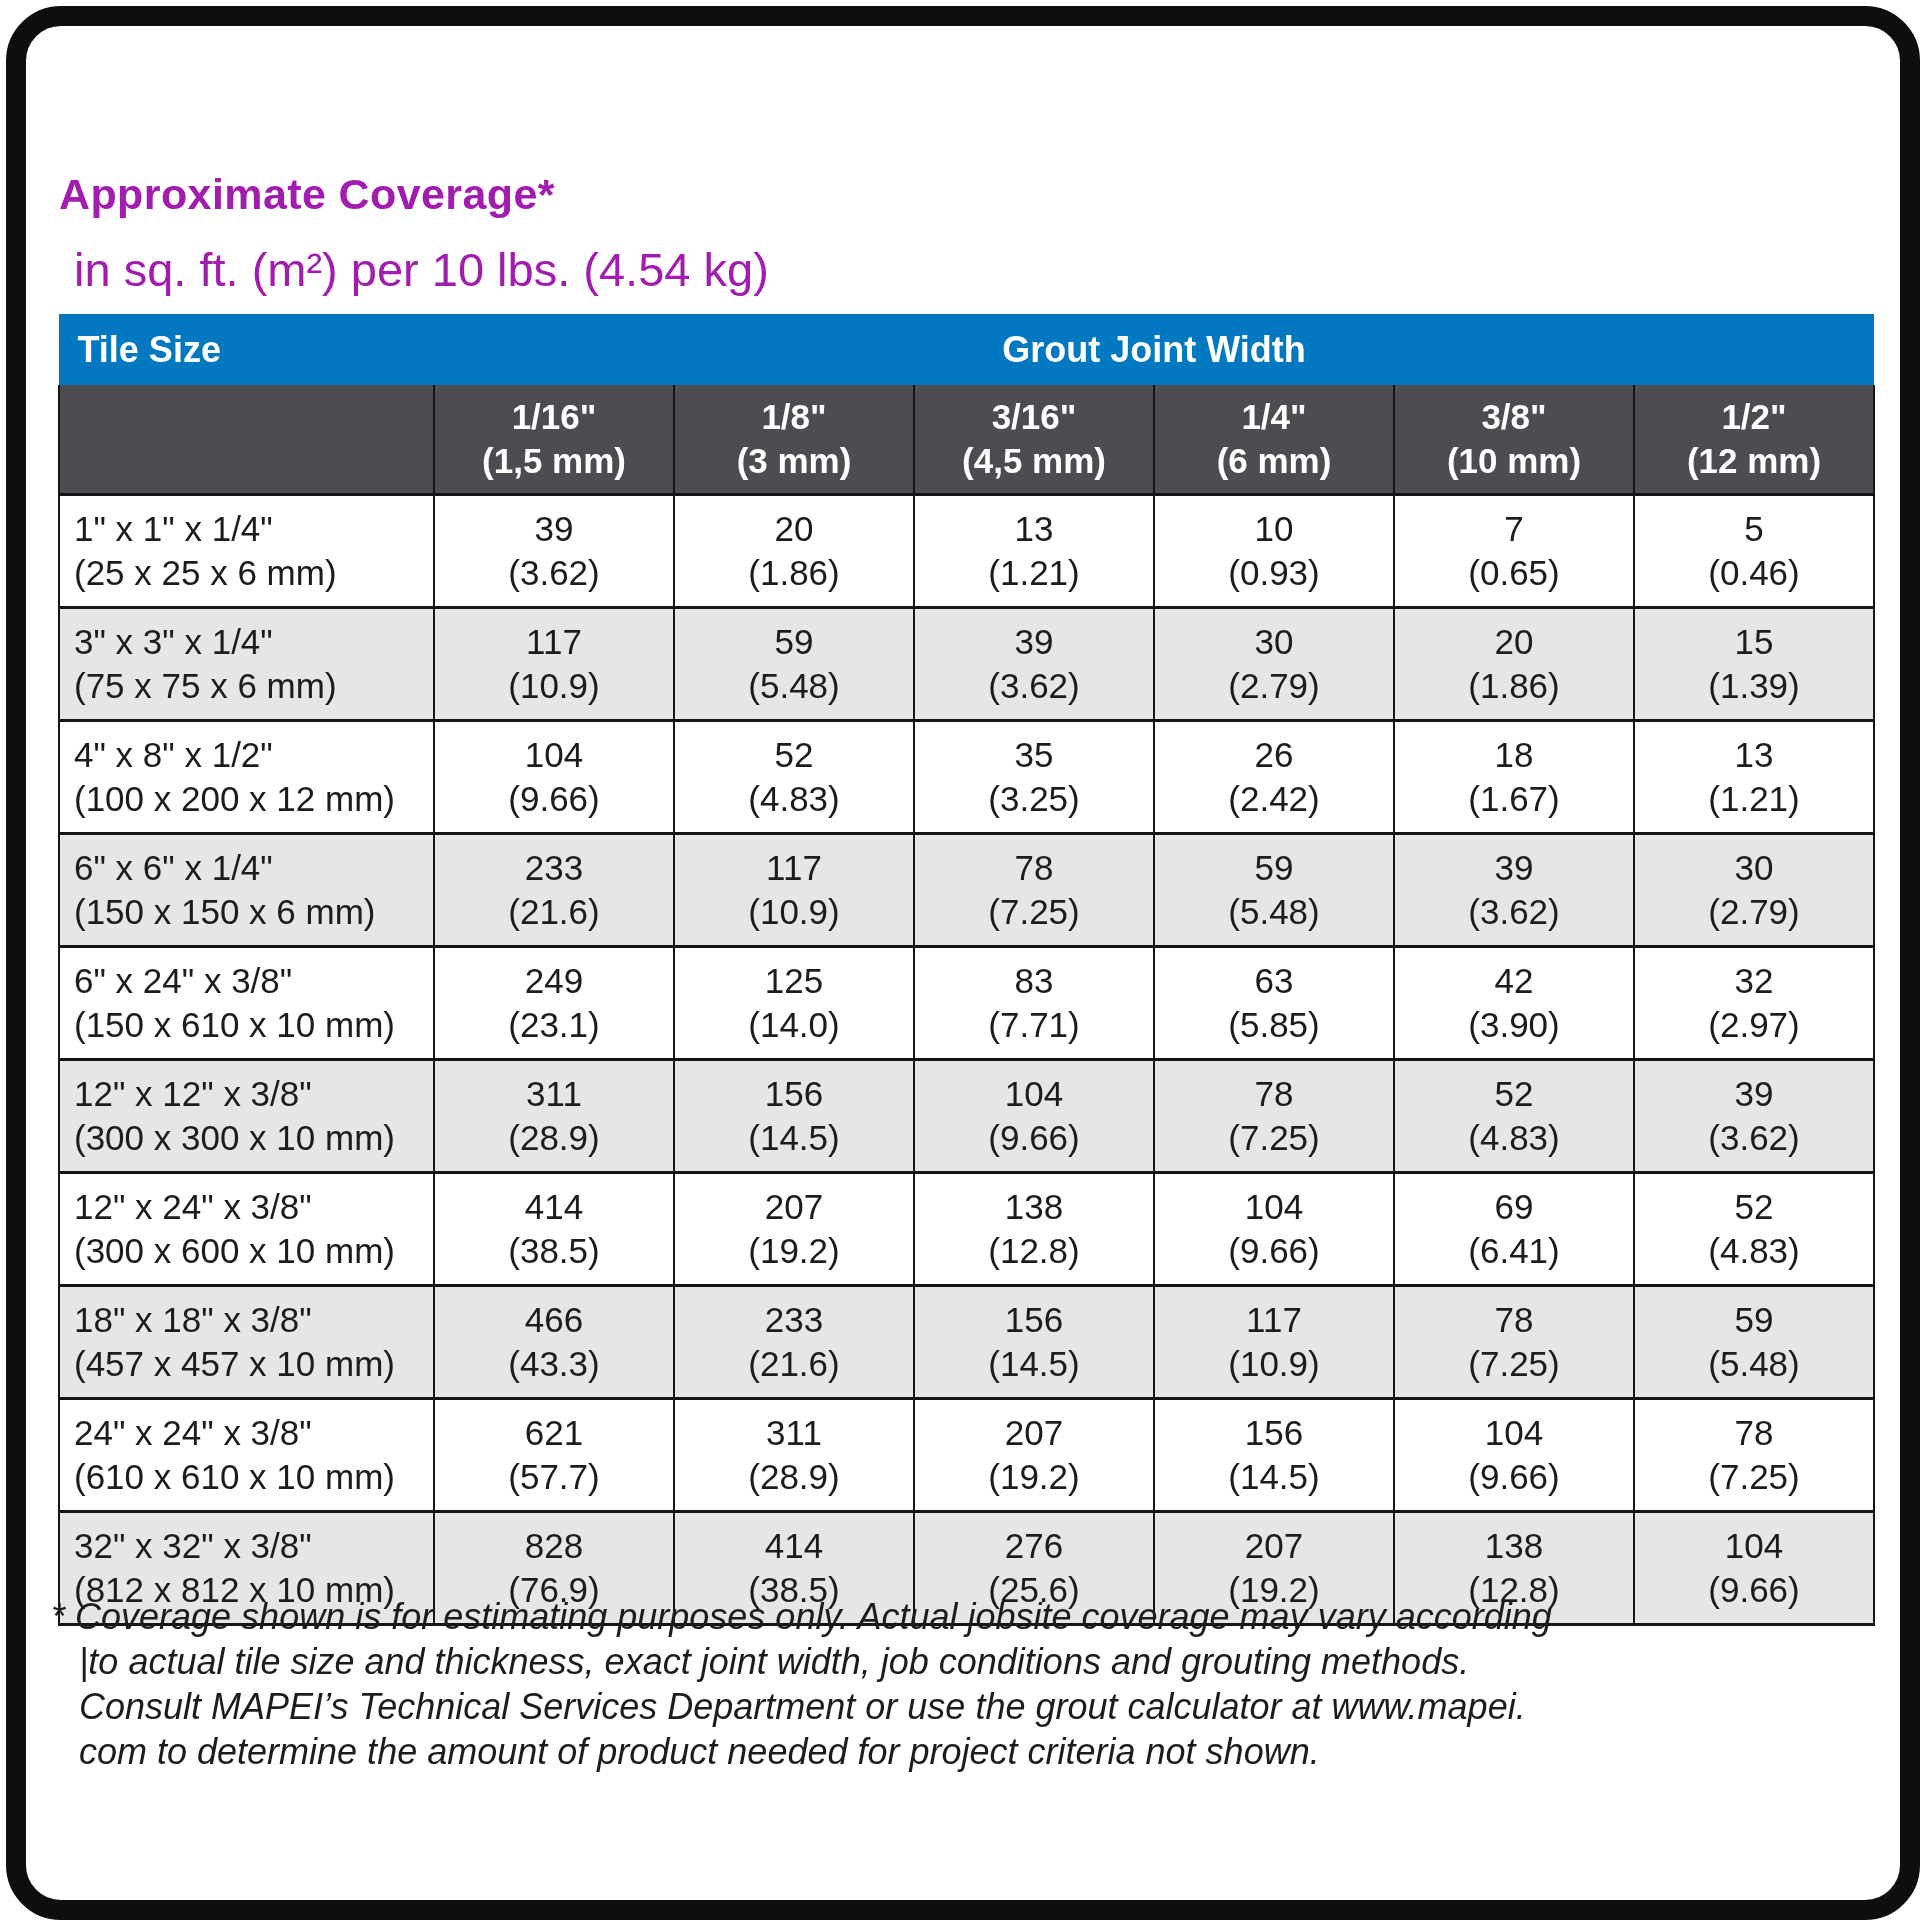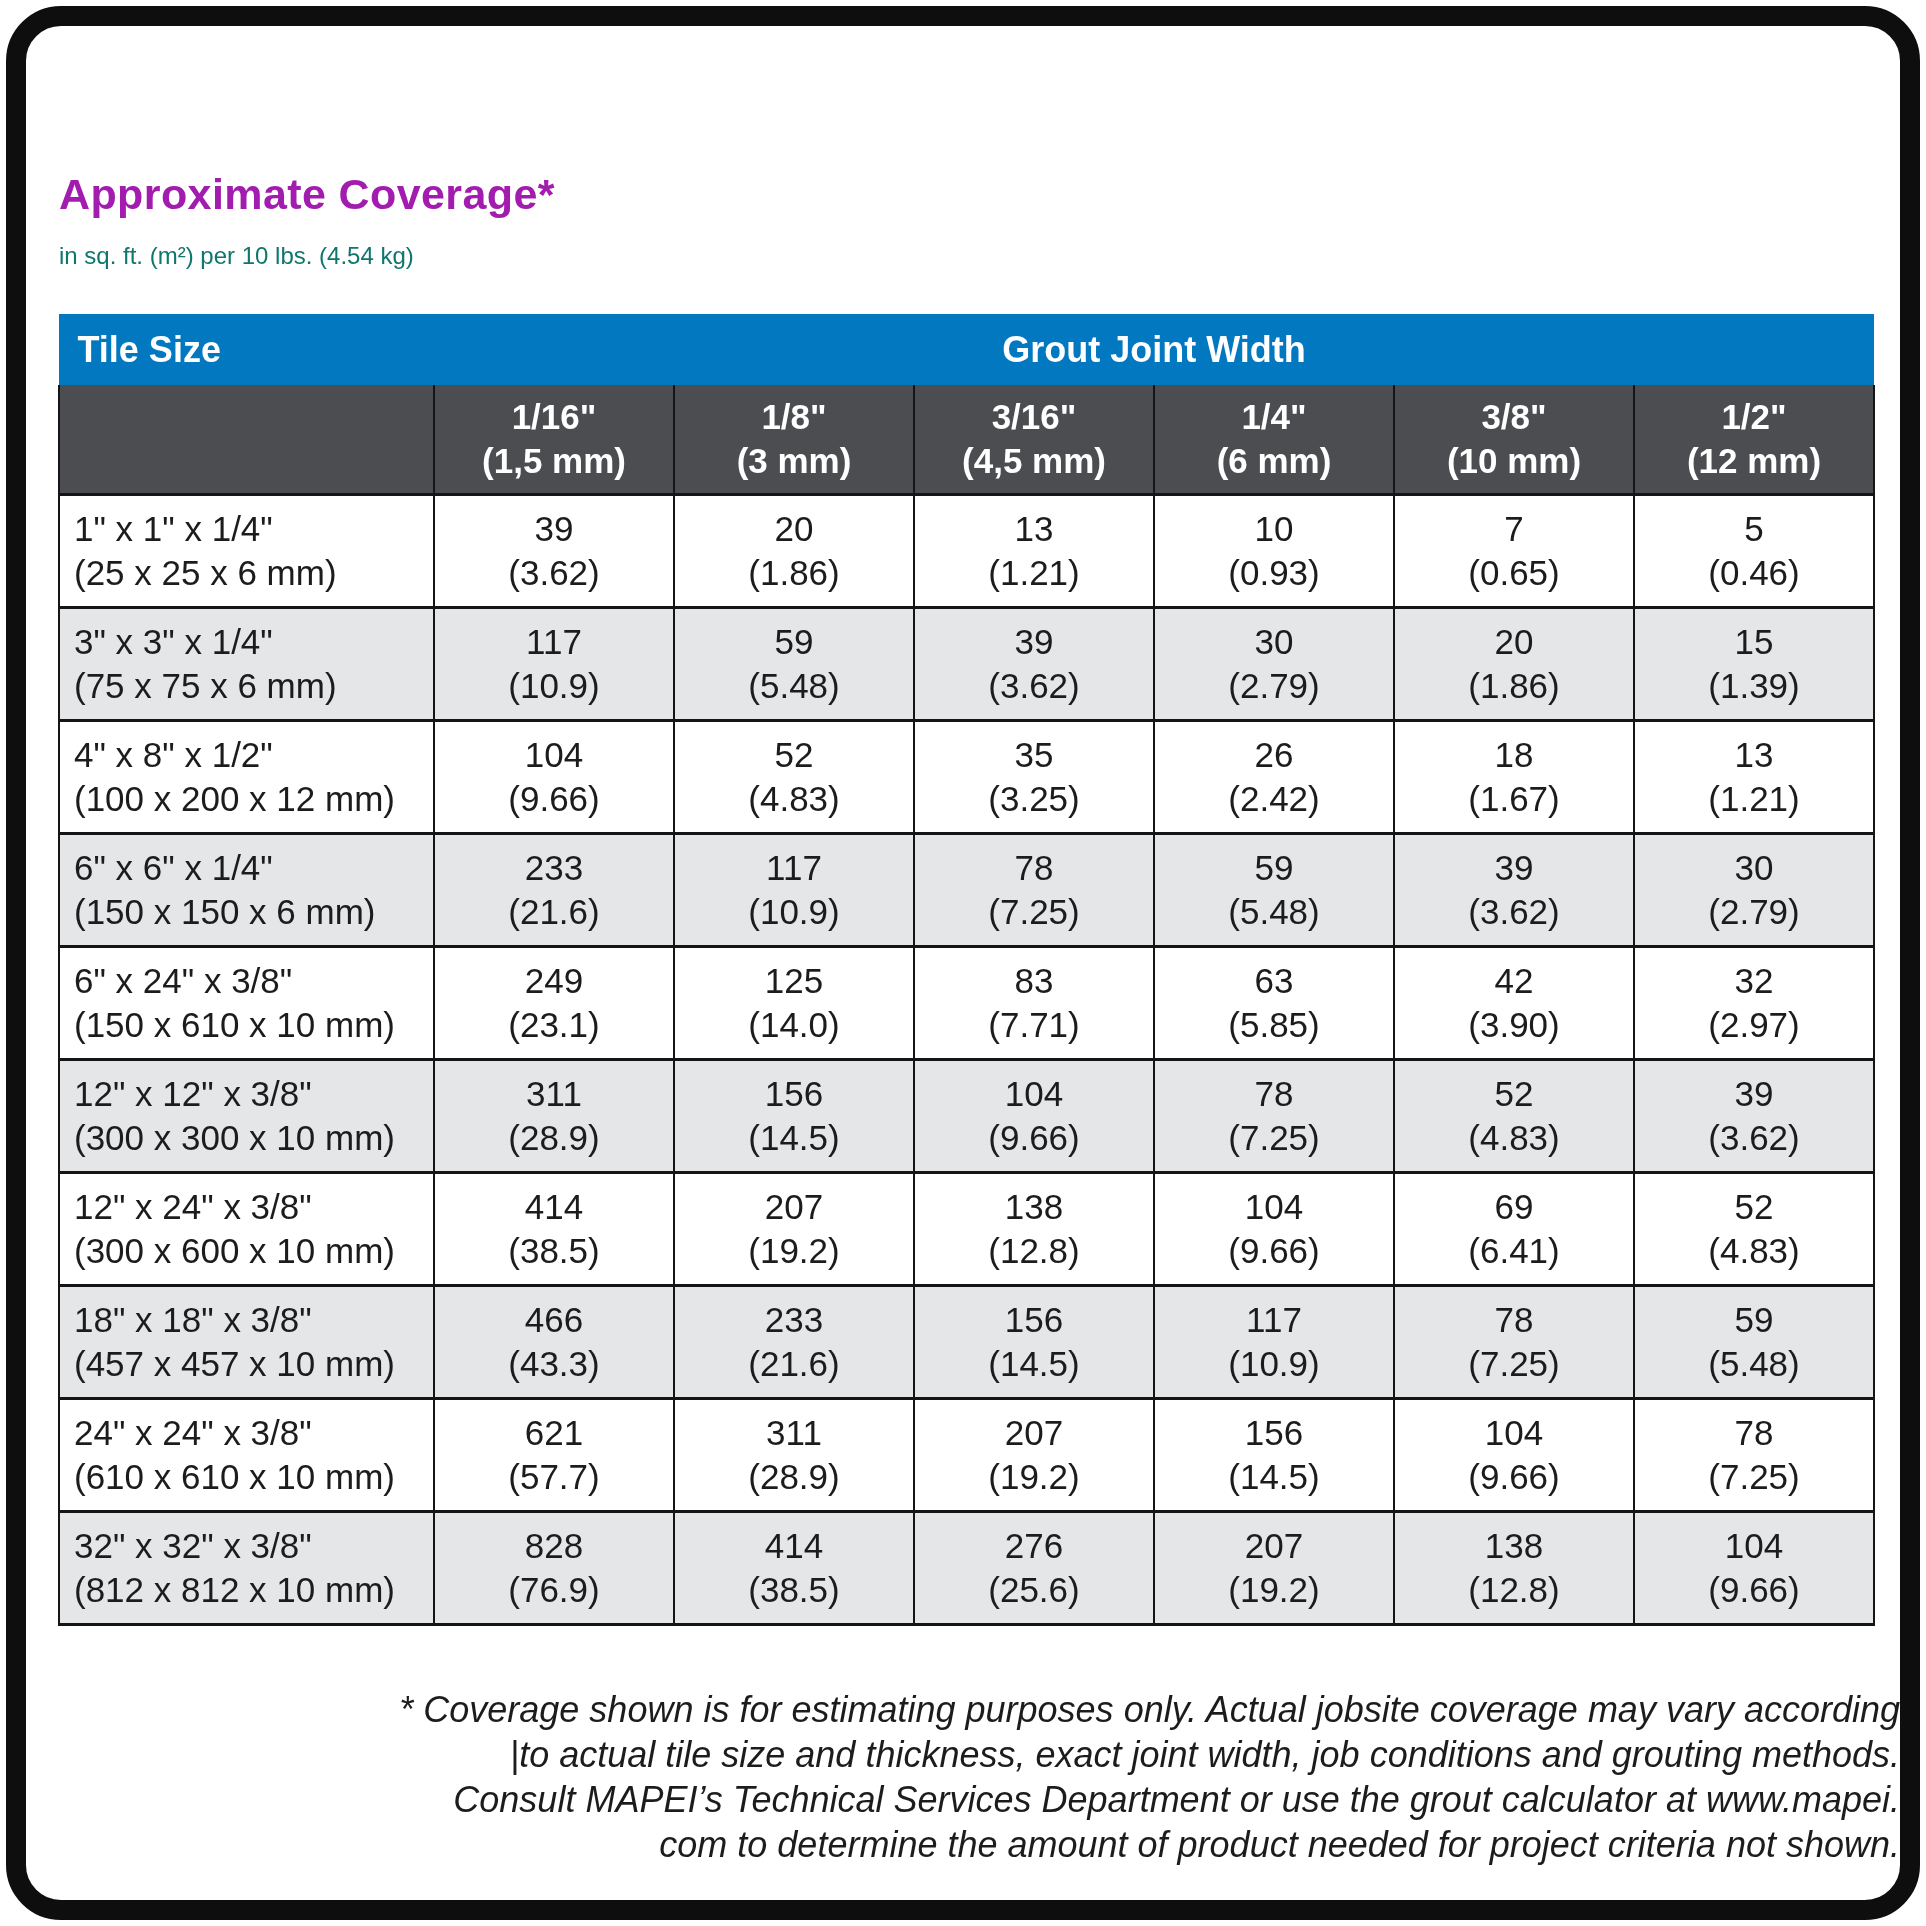--- a/index.html
+++ b/index.html
@@ -9,22 +9,22 @@
   }
   .frame{
     position:absolute;left:6.2px;top:6.2px;right:6.2px;bottom:6.2px;
     border:20px solid #0e0e0e;border-radius:55px;pointer-events:none;
   }
   .title{
     position:absolute;left:59px;top:170px;
     font-size:43px;font-weight:800;color:#a21caf;letter-spacing:0.4px;
   }
   .subtitle{
-    position:absolute;left:59px;top:242px;
-    font-size:24px;font-weight:400;color:#0f766e;
+    position:absolute;left:74px;top:242px;
+    font-size:47px;font-weight:400;color:#a21caf;
   }
   table.coverage{
     position:absolute;left:58px;top:314px;width:1816px;
     border-collapse:collapse;table-layout:fixed;border-radius:11px;
   }
   thead th{padding:0;}
   .blue-row th{
     background:var(--header-blue,#0278C1);color:#ffffff;height:71px;
     font-size:36px;font-weight:700;border:none;vertical-align:middle;
   }
@@ -41,24 +41,23 @@
   tbody td{
     height:110px;font-size:35px;line-height:44px;text-align:center;vertical-align:middle;
     border:2.3px solid var(--border-col,#151515);
     border-top-width:3.1px;border-bottom-width:3.1px;
     background:#ffffff;padding:0;color:#1c1c1c;
   }
   tbody tr:nth-child(even) td{background:var(--row-alt,#E5E6E8);}
   tbody tr:last-child td{border-bottom-width:3.9px;}
   td.label-cell{text-align:left;padding-left:14px;}
   .footnote{
-    position:absolute;left:51px;top:1687px;width:1849px;
+    position:absolute;left:51px;top:1594px;width:1849px;
     font-size:36px;font-style:italic;line-height:45px;color:#1c1c1c;
     white-space:nowrap;
-    text-align:right;
   }
   .fn-indent{margin-left:28px;}
 </style>
 </head>
 <body>
 
 <div class="canvas">
   <div class="frame"></div>
 
   <div class="title">Approximate Coverage*</div>

